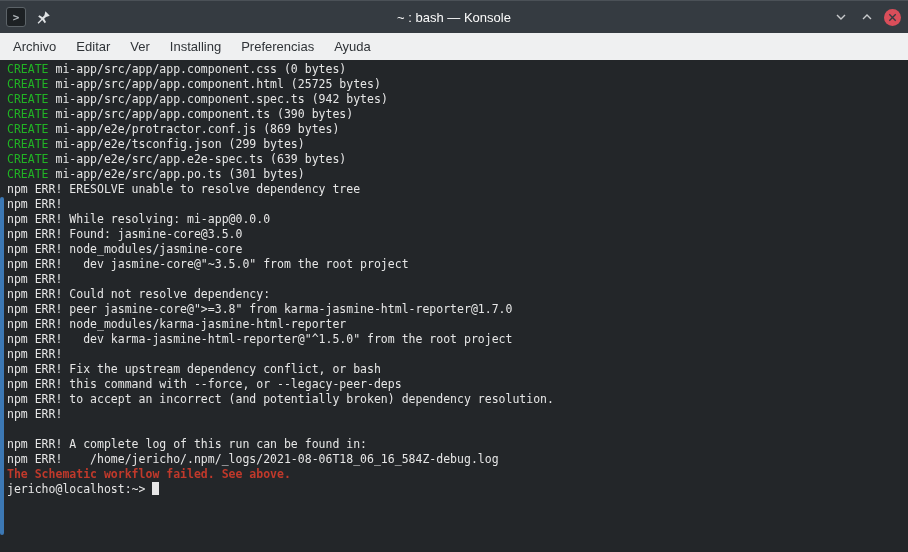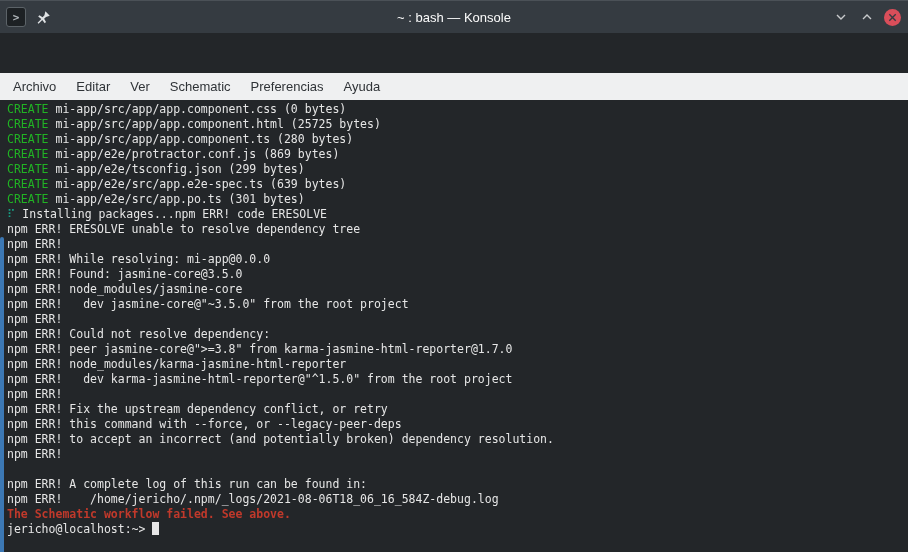--- a/index.html
+++ b/index.html
@@ -26,21 +26,21 @@
   .win-buttons { margin-left:auto; display:flex; align-items:center; gap:8px; padding-right:7px; }
   .win-btn { width:18px; height:18px; display:flex; align-items:center; justify-content:center; }
   .close-btn {
     width:17px; height:17px; border-radius:50%; background:#da4e5a;
     display:flex; align-items:center; justify-content:center;
   }
 
   
   .menubar {
     height:27px; background:#eff0f1; display:flex; align-items:center;
-    padding-left:3px; flex:0 0 27px; font-size:13px; color:#2f3337;margin-top:40px;
+    padding-left:3px; flex:0 0 27px; font-size:13px; color:#2f3337;
   }
   .menu-item { padding:4px 10px; cursor:default; }
 
   
   .terminal {
     flex:1 1 auto; background:#232629; position:relative;
     font-family:"DejaVu Sans Mono", monospace; font-size:11.5px; line-height:15px;
     padding:2px 0 10px 7px; overflow:hidden;
   }
   .scroll-stripe {
@@ -84,48 +84,48 @@
           <path d="M2.5 2.5l7 7M9.5 2.5l-7 7" stroke="#353b41" stroke-width="1.5"></path>
         </svg>
       </div>
     </div>
   </div>
 
   <div class="menubar">
       <div class="menu-item">Archivo</div>
       <div class="menu-item">Editar</div>
       <div class="menu-item">Ver</div>
-      <div class="menu-item">Schematic</div>
+      <div class="menu-item">Installing</div>
       <div class="menu-item">Preferencias</div>
       <div class="menu-item">Ayuda</div>
     </div>
 
   <div class="terminal">
     <div class="scroll-stripe"></div>
   <div class="term-line"><span class="seg-g">CREATE</span><span class="seg-f"> mi-app/src/app/app.component.css (0 bytes)</span></div>
       <div class="term-line"><span class="seg-g">CREATE</span><span class="seg-f"> mi-app/src/app/app.component.html (25725 bytes)</span></div>
-      <div class="term-line"><span class="seg-g">CREATE</span><span class="seg-f"> mi-app/src/app/app.component.ts (280 bytes)</span></div>
+      <div class="term-line"><span class="seg-g">CREATE</span><span class="seg-f"> mi-app/src/app/app.component.spec.ts (942 bytes)</span></div>
+      <div class="term-line"><span class="seg-g">CREATE</span><span class="seg-f"> mi-app/src/app/app.component.ts (390 bytes)</span></div>
       <div class="term-line"><span class="seg-g">CREATE</span><span class="seg-f"> mi-app/e2e/protractor.conf.js (869 bytes)</span></div>
       <div class="term-line"><span class="seg-g">CREATE</span><span class="seg-f"> mi-app/e2e/tsconfig.json (299 bytes)</span></div>
       <div class="term-line"><span class="seg-g">CREATE</span><span class="seg-f"> mi-app/e2e/src/app.e2e-spec.ts (639 bytes)</span></div>
       <div class="term-line"><span class="seg-g">CREATE</span><span class="seg-f"> mi-app/e2e/src/app.po.ts (301 bytes)</span></div>
-      <div class="term-line"><span class="seg-t">⠏</span><span class="seg-f"> Installing packages...npm ERR! code ERESOLVE</span></div>
       <div class="term-line"><span class="seg-f">npm ERR! ERESOLVE unable to resolve dependency tree</span></div>
       <div class="term-line"><span class="seg-f">npm ERR!</span></div>
       <div class="term-line"><span class="seg-f">npm ERR! While resolving: mi-app@0.0.0</span></div>
       <div class="term-line"><span class="seg-f">npm ERR! Found: jasmine-core@3.5.0</span></div>
       <div class="term-line"><span class="seg-f">npm ERR! node_modules/jasmine-core</span></div>
       <div class="term-line"><span class="seg-f">npm ERR!   dev jasmine-core@"~3.5.0" from the root project</span></div>
       <div class="term-line"><span class="seg-f">npm ERR!</span></div>
       <div class="term-line"><span class="seg-f">npm ERR! Could not resolve dependency:</span></div>
       <div class="term-line"><span class="seg-f">npm ERR! peer jasmine-core@"&gt;=3.8" from karma-jasmine-html-reporter@1.7.0</span></div>
       <div class="term-line"><span class="seg-f">npm ERR! node_modules/karma-jasmine-html-reporter</span></div>
       <div class="term-line"><span class="seg-f">npm ERR!   dev karma-jasmine-html-reporter@"^1.5.0" from the root project</span></div>
       <div class="term-line"><span class="seg-f">npm ERR!</span></div>
-      <div class="term-line"><span class="seg-f">npm ERR! Fix the upstream dependency conflict, or retry</span></div>
+      <div class="term-line"><span class="seg-f">npm ERR! Fix the upstream dependency conflict, or bash</span></div>
       <div class="term-line"><span class="seg-f">npm ERR! this command with --force, or --legacy-peer-deps</span></div>
       <div class="term-line"><span class="seg-f">npm ERR! to accept an incorrect (and potentially broken) dependency resolution.</span></div>
       <div class="term-line"><span class="seg-f">npm ERR!</span></div>
       <div class="term-line"></div>
       <div class="term-line"><span class="seg-f">npm ERR! A complete log of this run can be found in:</span></div>
       <div class="term-line"><span class="seg-f">npm ERR!    /home/jericho/.npm/_logs/2021-08-06T18_06_16_584Z-debug.log</span></div>
       <div class="term-line"><span class="seg-d">The Schematic workflow failed. See above.</span></div>
       <div class="term-line"><span class="seg-f">jericho@localhost:~&gt; </span><span class="seg-c"></span></div>
     </div>
 

